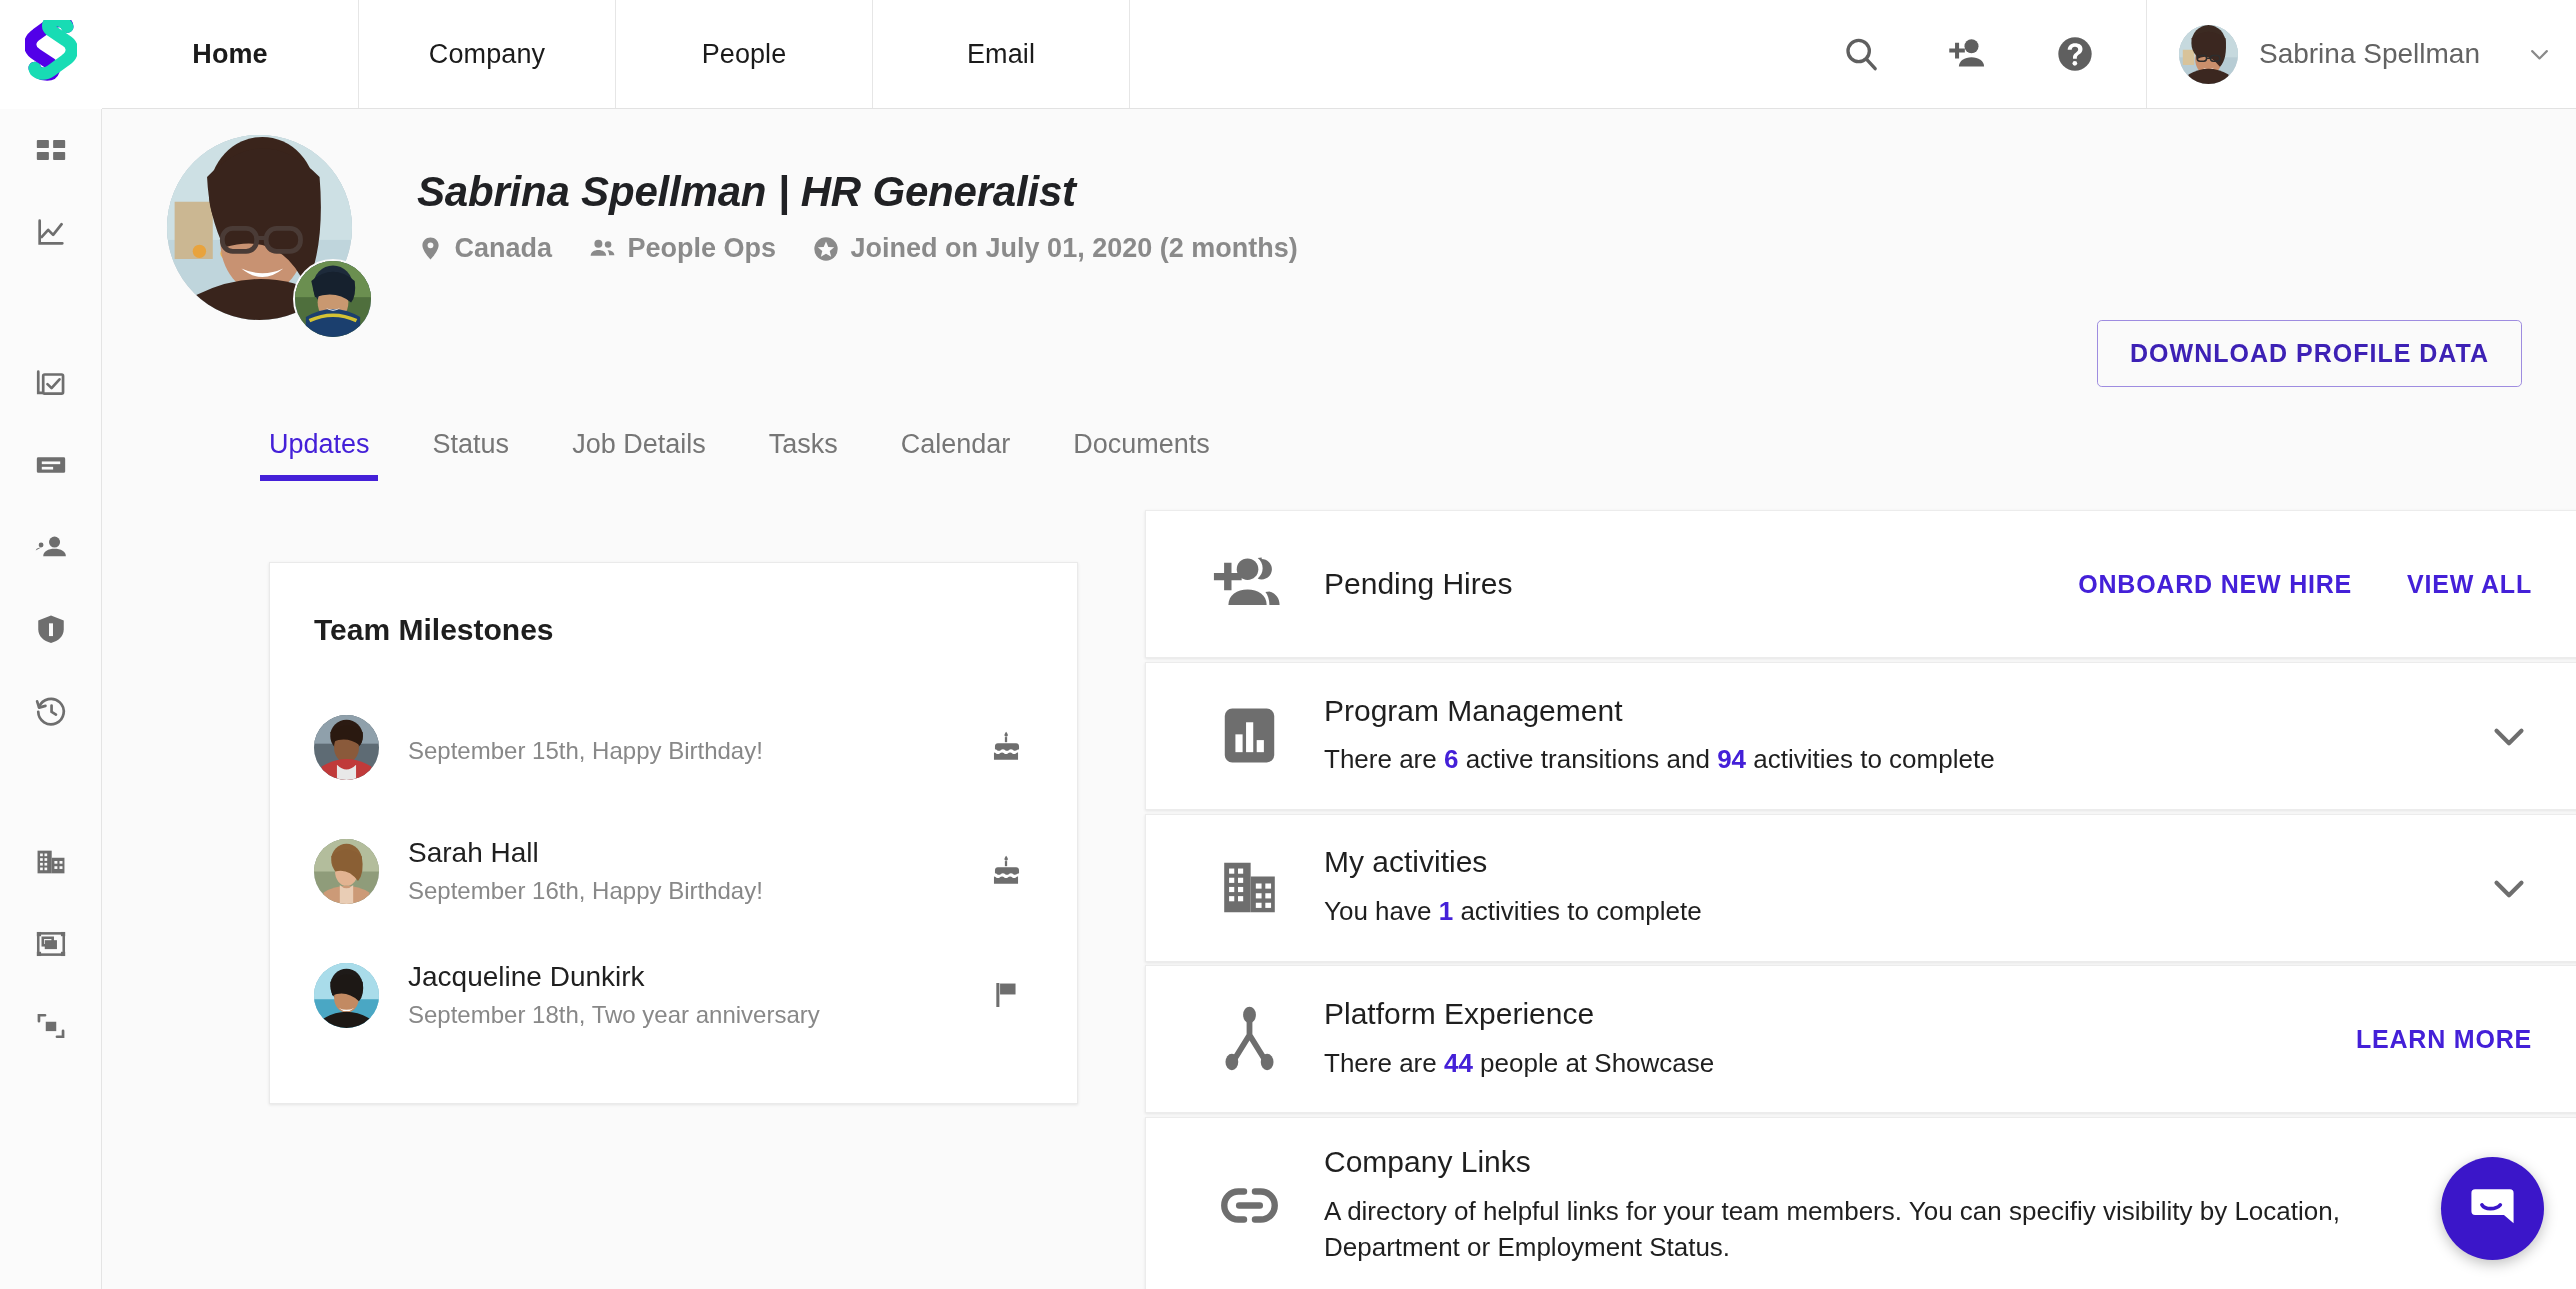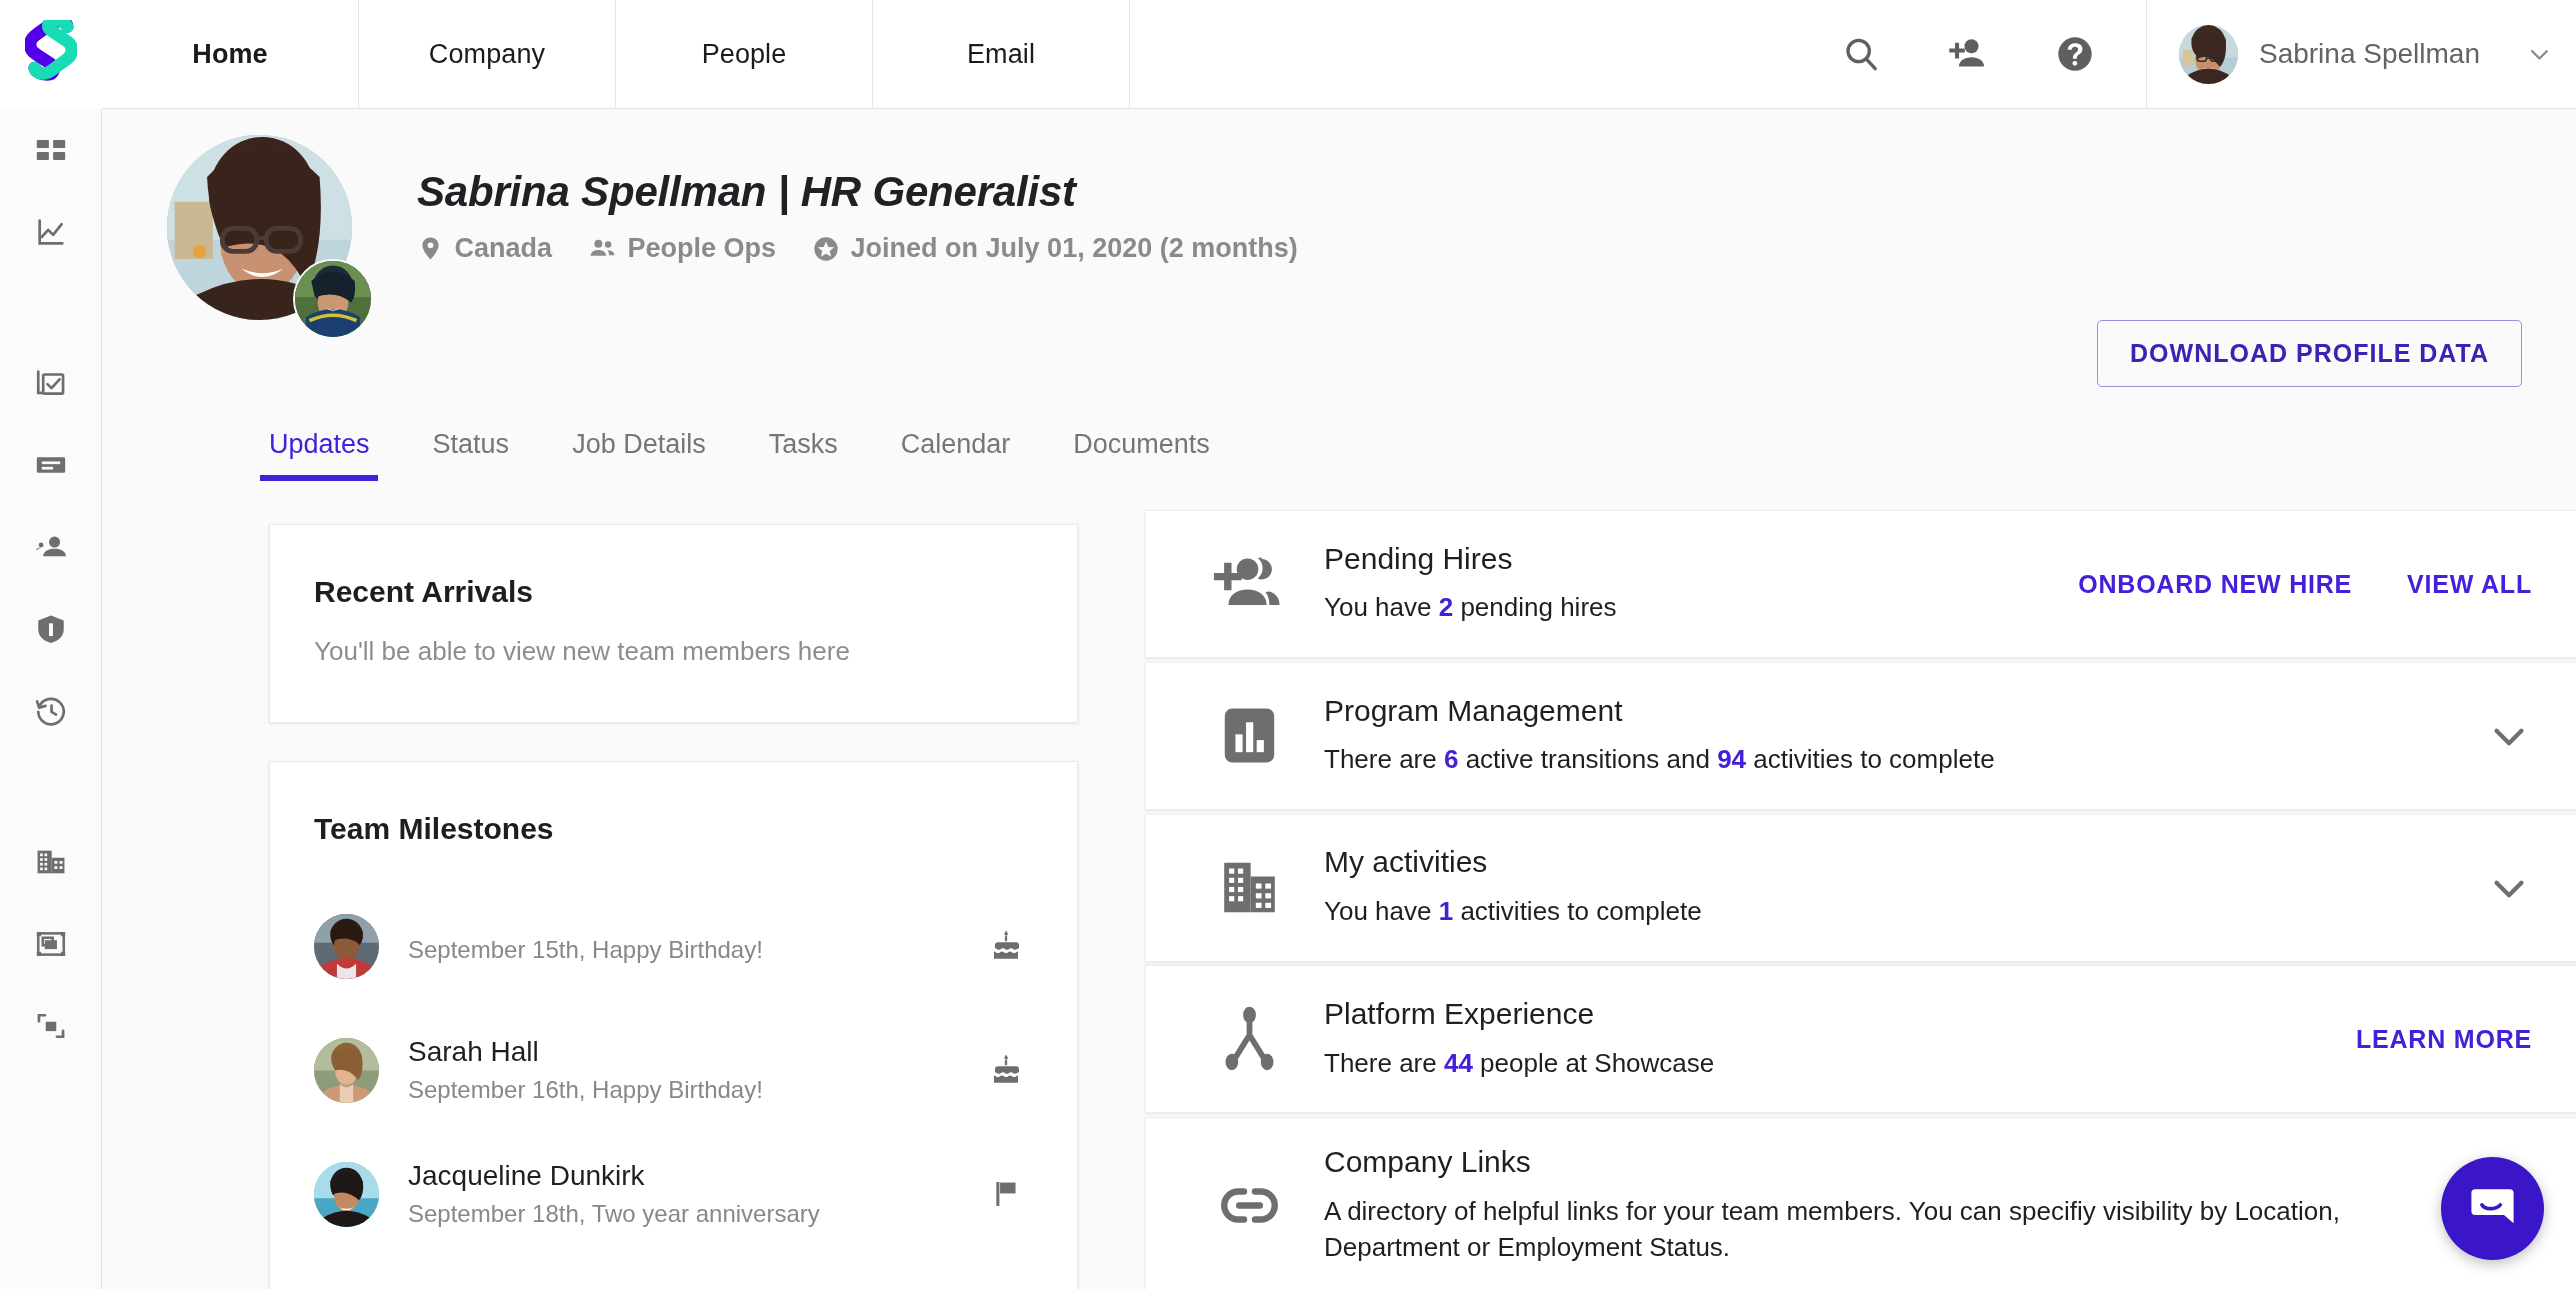--- a/index.html
+++ b/index.html
@@ -441,24 +441,20 @@
   <div class="subtab">Job Details</div>
   <div class="subtab">Tasks</div>
   <div class="subtab">Calendar</div>
   <div class="subtab">Documents</div>
 </div>
 
 <div id="content">
 
   <div id="leftcol">
 
-    <div class="card" id="card-arrivals">
-      <div class="card-title">Recent Arrivals</div>
-      <div class="card-sub">You'll be able to view new team members here</div>
-    </div>
 
     <div class="card" id="card-milestones">
       <div class="card-title">Team Milestones</div>
       <div id="milestone-list">
 
         <div class="milestone">
           <div class="ms-avatar">
             <svg class="faceimg" viewBox="0 0 68 68">
               <rect width="68" height="68" fill="#5e6b74"></rect>
               <rect x="0" y="0" width="68" height="30" fill="#8fa0ab"></rect>
@@ -544,21 +540,20 @@
         <svg width="74" height="74" viewBox="0 0 24 24" fill="#6e6e6e" class="ico">
           <circle cx="11.2" cy="7.2" r="3.5"></circle>
           <path d="M5 18.8c0-3.2 2.8-5 6.2-5s6.2 1.8 6.2 5z"></path>
           <path d="M15.8 3.9c1.8 0 3.3 1.5 3.3 3.3s-1.5 3.3-3.3 3.3c-.5 0-.9-.1-1.3-.3 1-.8 1.6-2 1.6-3.3s-.6-2.5-1.6-3.3c.4-.1.8-.2 1.3-.2z"></path>
           <path d="M18.3 14.4c2 .7 3.3 2.2 3.3 4.4h-3.3c0-1.7-.5-3.2-1.3-4.2.4-.1.9-.2 1.3-.2z"></path>
           <path d="M2.4 5.1h2.4v3.3h3.3v2.4H4.8V14H2.4v-3.2H-.9V8.4h3.3z" transform="translate(1.2,0)"></path>
         </svg>
       </div>
       <div class="row-body">
         <div class="row-title">Pending Hires</div>
-        <div class="row-desc"><span>You have </span><span class="hl">2</span><span> pending hires</span></div>
       </div>
       <div class="row-actions">
         <div class="row-link">ONBOARD NEW HIRE</div>
         <div class="row-link">VIEW ALL</div>
       </div>
     </div>
 
     <div class="row-card">
       <div class="row-icon">
         <svg width="69" height="69" viewBox="0 0 24 24" class="ico">

